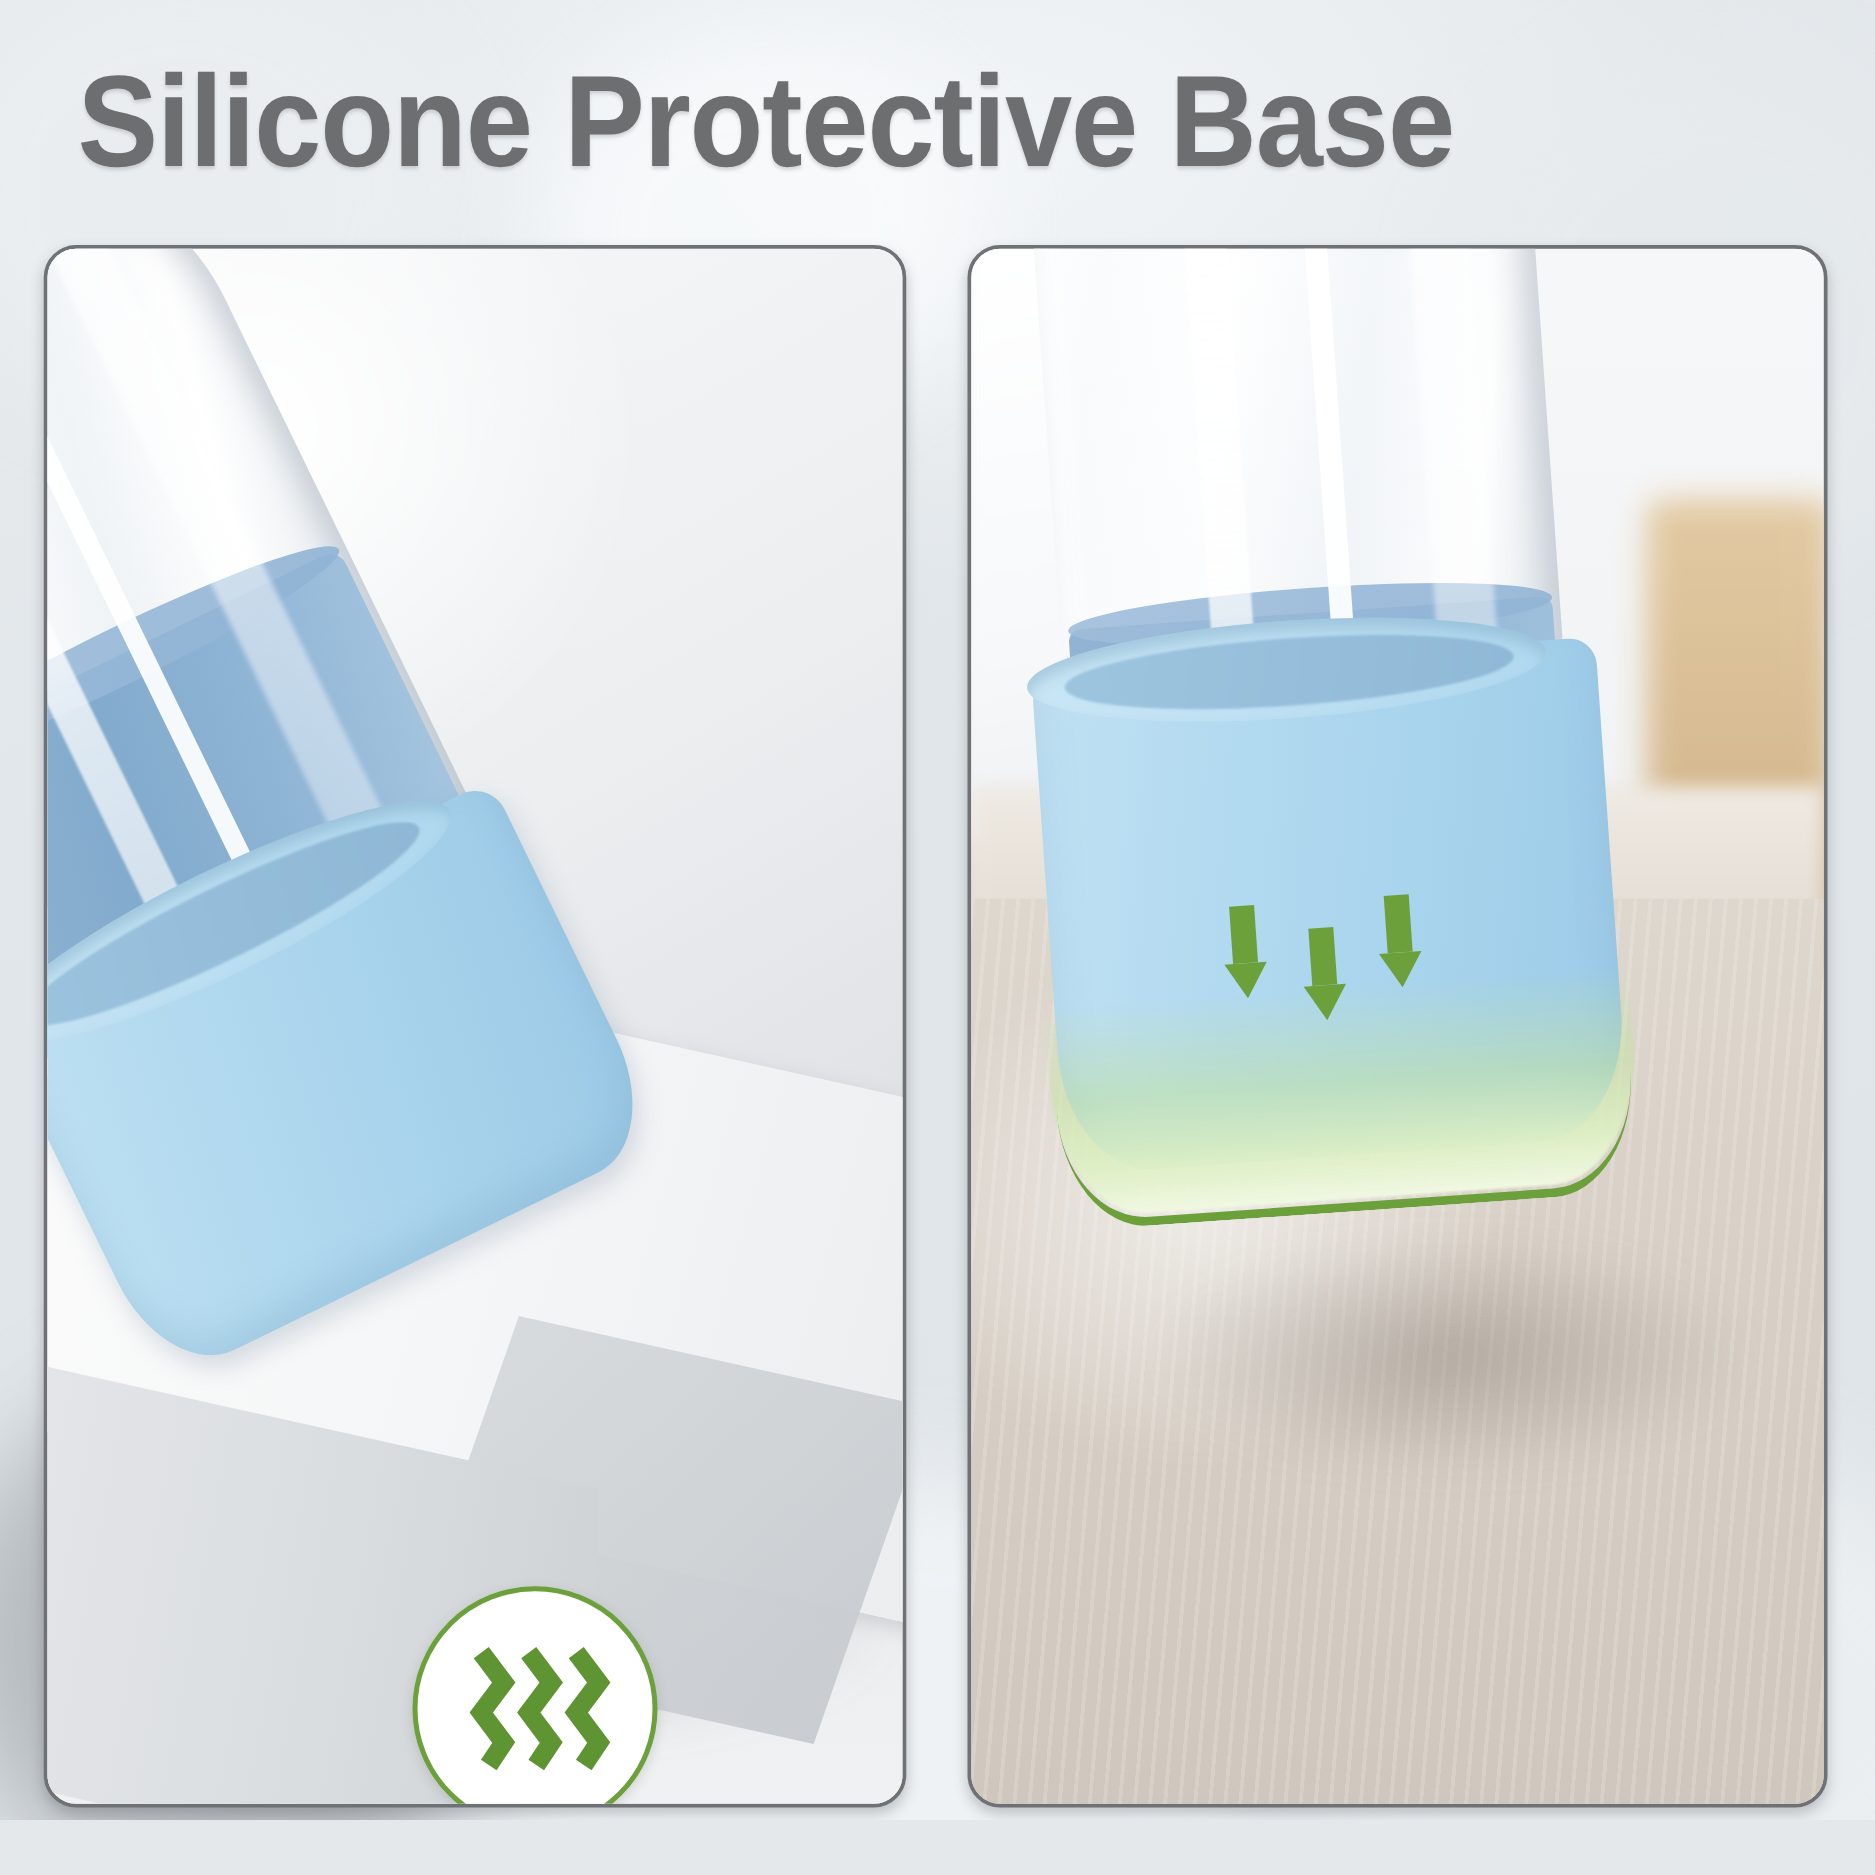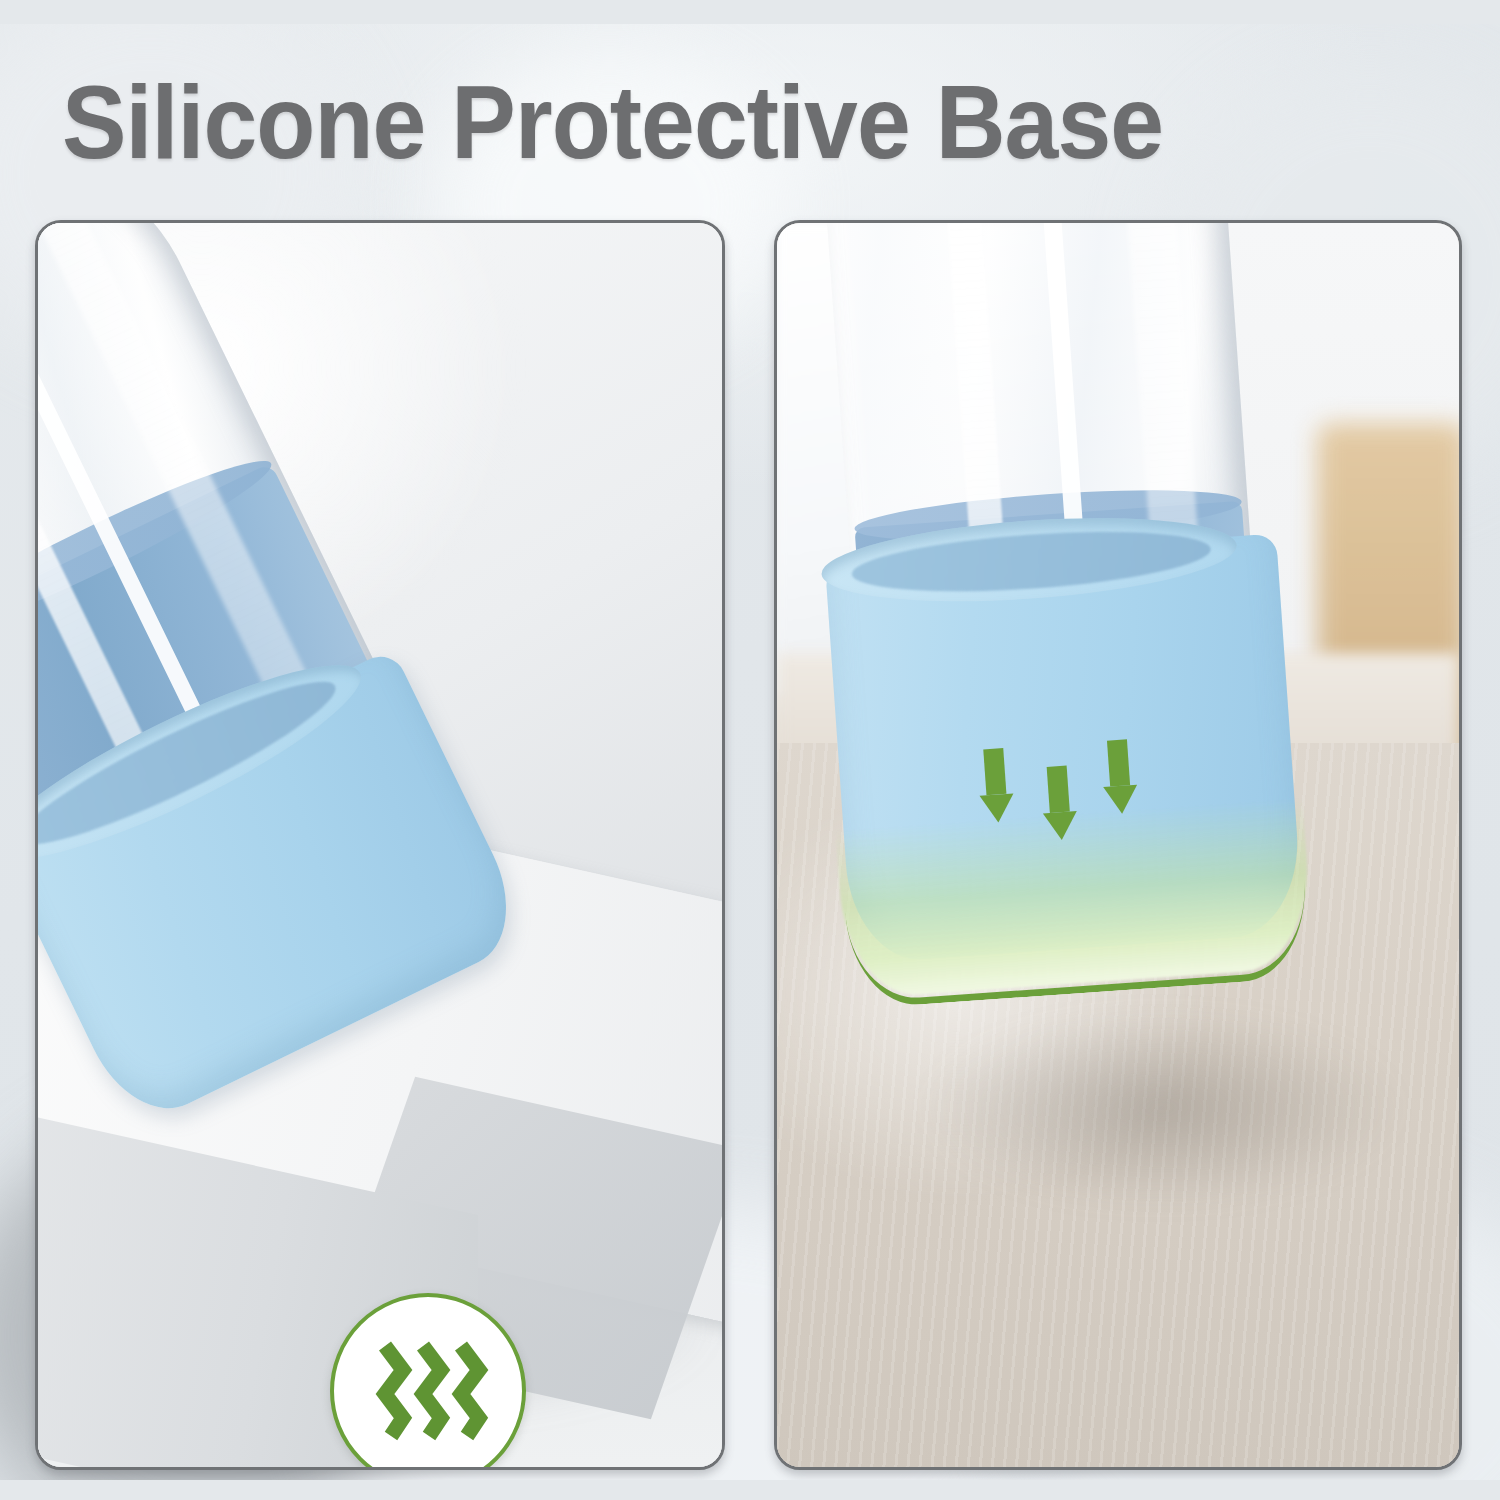--- a/index.html
+++ b/index.html
@@ -11,21 +11,20 @@
     position:relative;
   }
 
   
   #stage{
     position:absolute; inset:0; width:1500px; height:1456px;
     background:
       radial-gradient(ellipse 900px 500px at 52% 8%, #f2f5f7 0%, rgba(242,245,247,0) 70%),
       linear-gradient(160deg, #e6eaed 0%, #e1e6ea 45%, #dfe4e8 100%);
     overflow:hidden;
-    margin-top:24px;
   }
   
   .bg-blob{ position:absolute; filter:blur(38px); opacity:.75; pointer-events:none; }
   .bg-b1{ left:-40px; top:1080px; width:520px; height:460px; background:#a9aeb2; border-radius:50%; }
   .bg-b2{ left:330px; top:1180px; width:700px; height:420px; background:#f4f7fa; border-radius:50%; }
   .bg-b3{ left:1000px; top:1150px; width:600px; height:440px; background:#eef2f5; border-radius:50%; }
   .bg-b4{ left:-60px; top:-40px; width:420px; height:380px; background:#eceff2; border-radius:50%; }
   .bg-b5{ left:1160px; top:40px; width:420px; height:420px; background:#e7ebee; border-radius:50%; }
   .bg-b6{ left:430px; top:30px; width:360px; height:300px; background:#fafcfd; border-radius:50%; }
 

